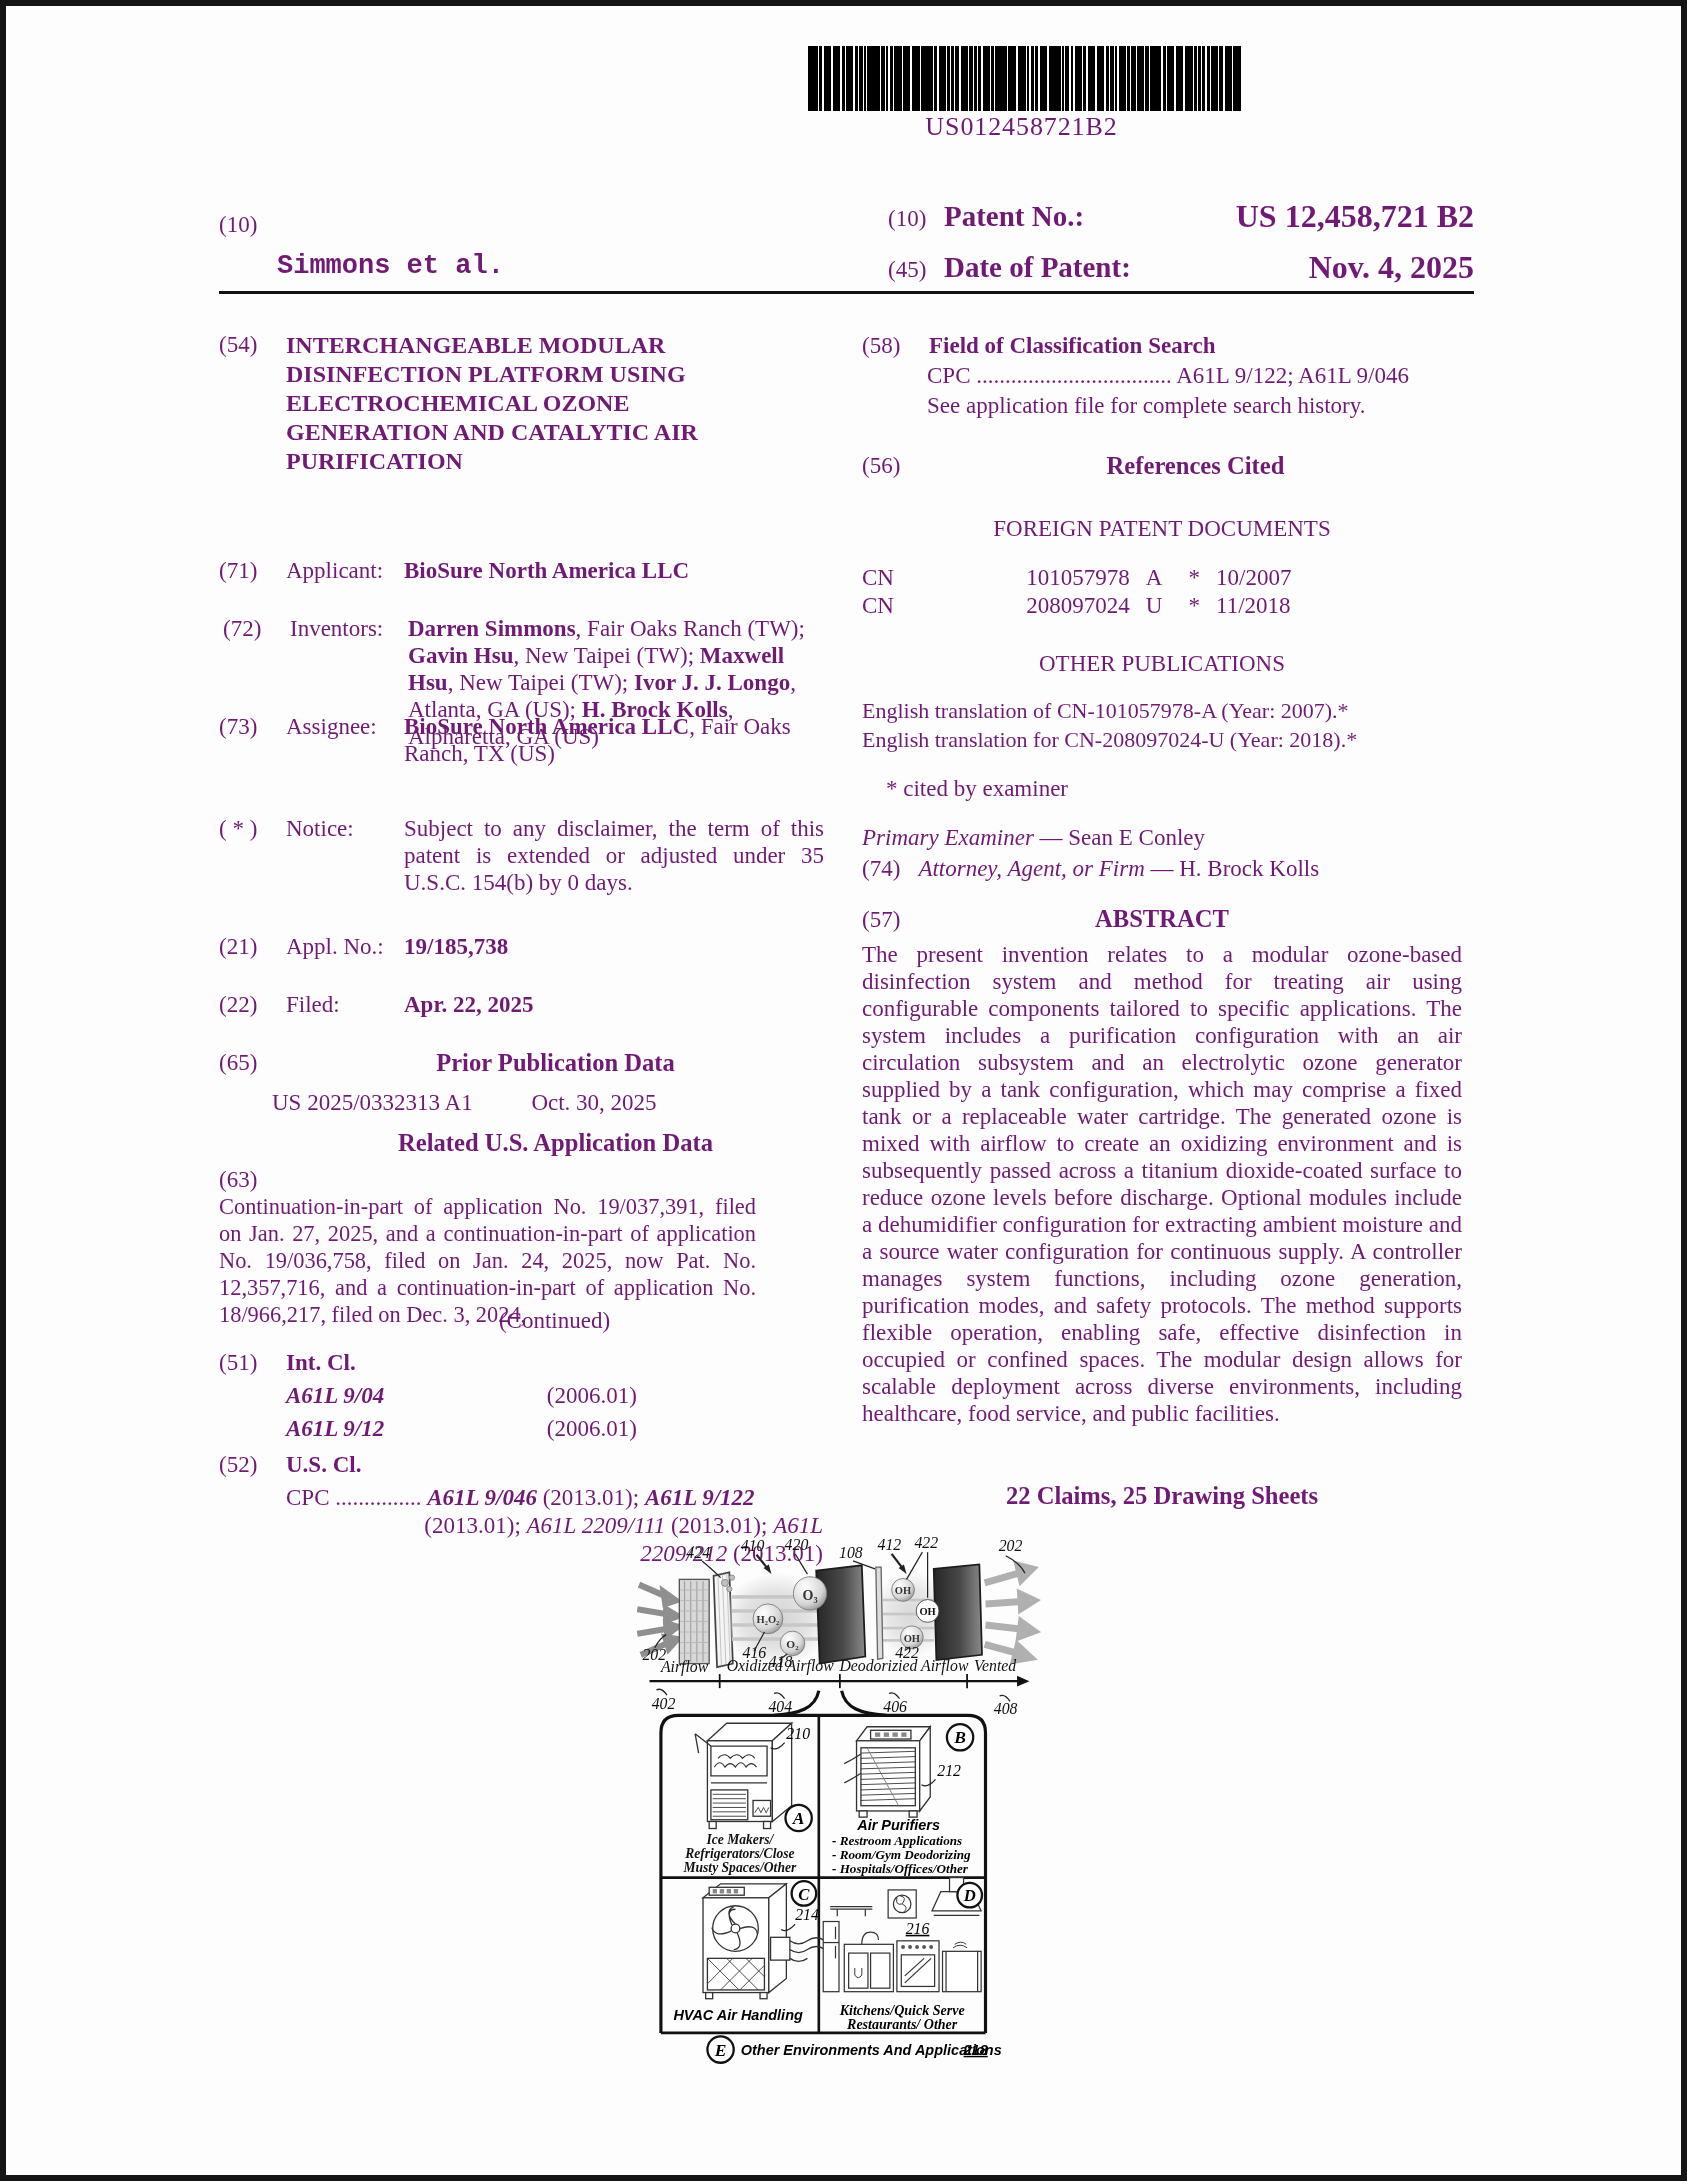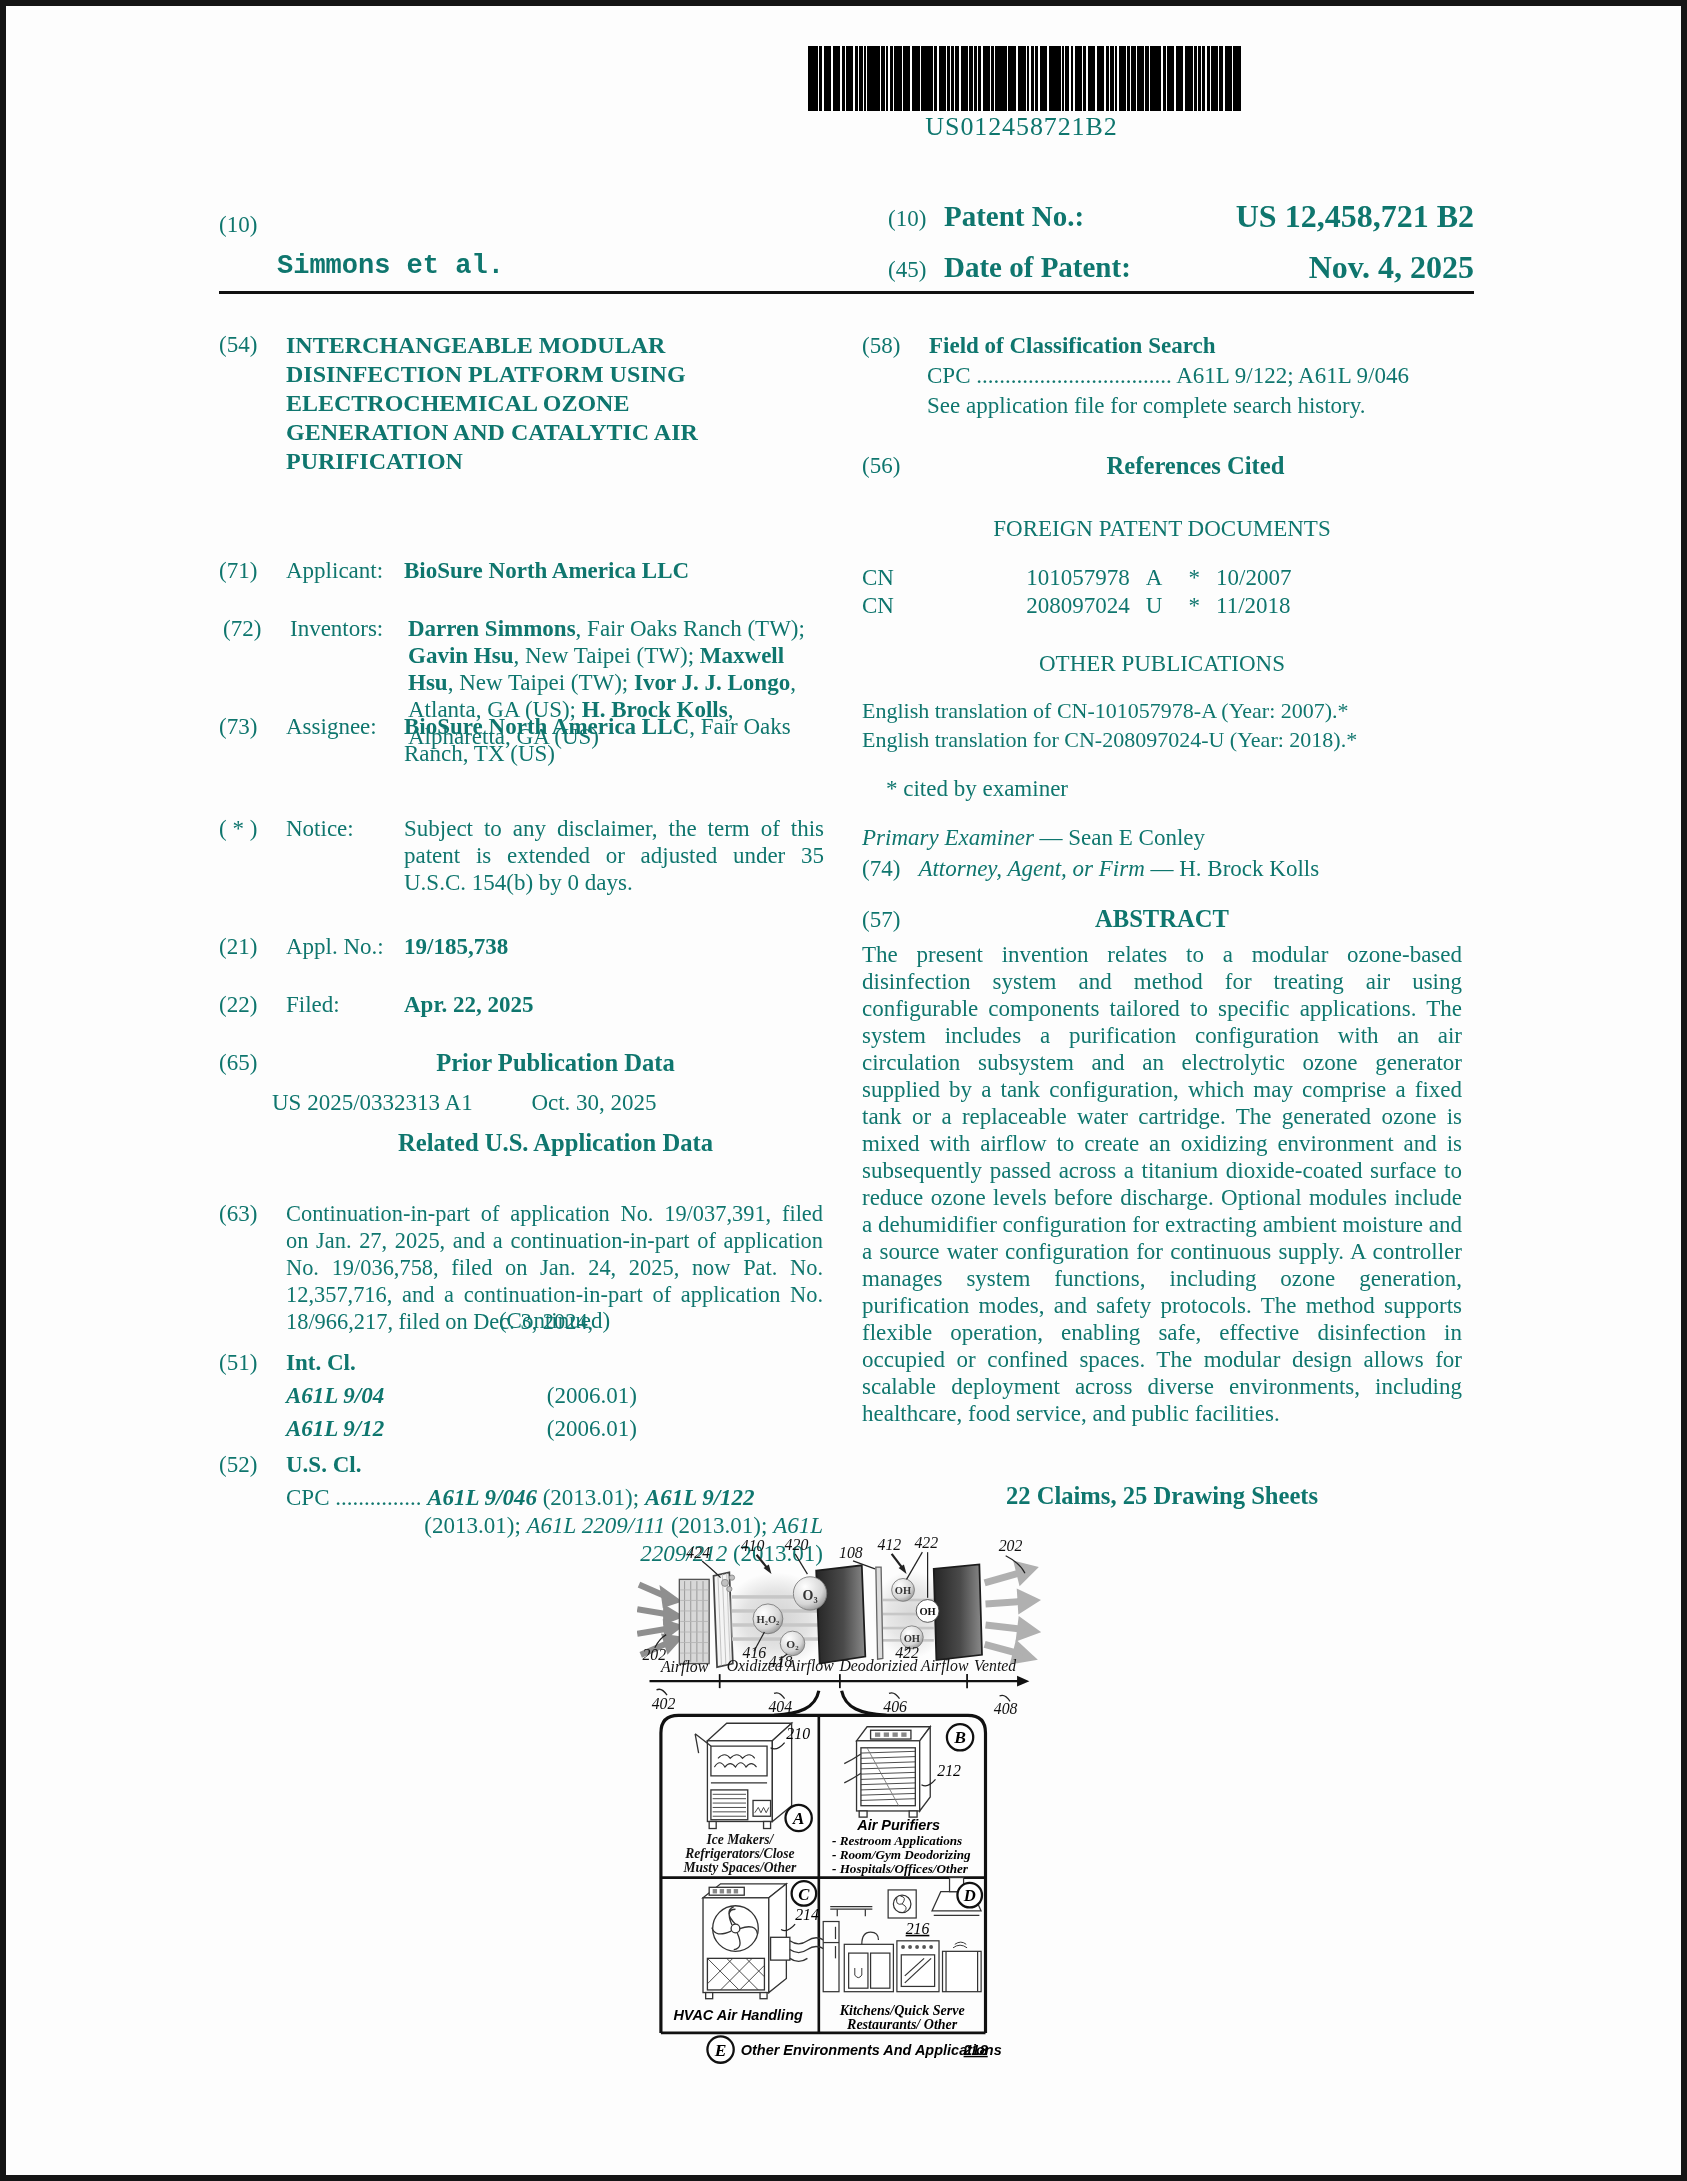--- a/index.html
+++ b/index.html
@@ -1,16 +1,16 @@
 <!DOCTYPE html>
 <html style="font-size:14px"><head>
 <meta charset="utf-8">
 <style>
   html,body{margin:0;padding:0;background:#e8e8e8;}
-  .sheet{position:relative;width:1687px;height:2181px;background:#fdfdfd;font-family:"Liberation Serif",serif;color:#0f766e;overflow:hidden;}
+  .sheet{position:relative;width:1687px;height:2181px;background:#fdfdfd;font-family:"Liberation Serif",serif;color:#701a75;overflow:hidden;}
   .frame{position:absolute;inset:0;border:6.1px solid #151515;pointer-events:none;}
   .abs{position:absolute;}
   .b{font-weight:bold;}
   .i{font-style:italic;}
   .bi{font-weight:bold;font-style:italic;}
   .c{text-align:center;}
   .j{text-align:justify;text-justify:inter-word;}
   .r{text-align:right;}
   .fs26{font-size:23px;line-height:27px;}
   .fs25{font-size:22.4px;line-height:27px;}
@@ -123,21 +123,21 @@
       <span class="n">(65)</span>
       <span class="val b c fs28" style="max-width:539px;">Prior Publication Data</span>
     </div>
     <div class="abs" style="top:762px;left:53px;width:527px;">
       <span>US 2025/0332313 A1</span>
       <span style="margin-left:53px;">Oct. 30, 2025</span>
     </div>
 
     <div class="abs b c fs28" style="top:802px;left:67px;width:539px;">Related U.S. Application Data</div>
 
-    <div class="item" style="top:873px;left:0;width:606px;">
+    <div class="item" style="top:839px;left:0;width:606px;flex-direction:column;">
       <span class="n">(63)</span>
       <span class="val j fs25" style="max-width:537px;">Continuation-in-part of application No. 19/037,391, filed on Jan. 27, 2025, and a continuation-in-part of application No. 19/036,758, filed on Jan. 24, 2025, now Pat. No. 12,357,716, and a continuation-in-part of application No. 18/966,217, filed on Dec. 3, 2024,</span>
     </div>
     <div class="abs c" style="top:980px;left:67px;width:537px;">(Continued)</div>
 
     <div class="item" style="top:1022px;left:0;width:606px;">
       <span class="n">(51)</span>
       <span class="val b">Int. Cl.</span>
     </div>
     <div class="abs" style="top:1055px;left:67px;width:492px;">

